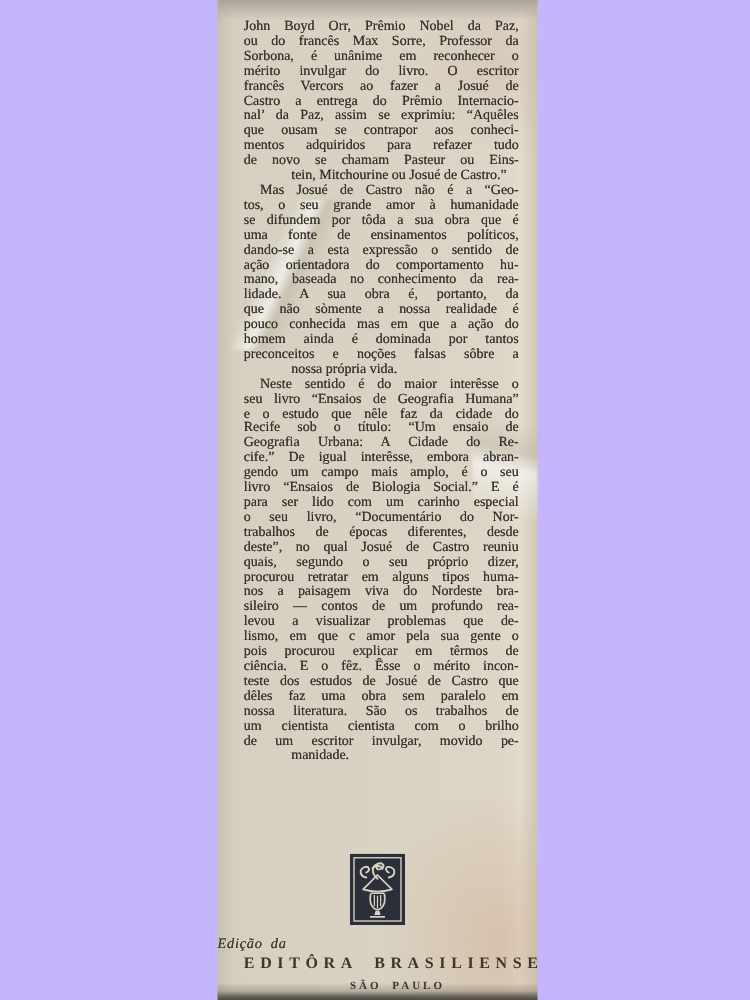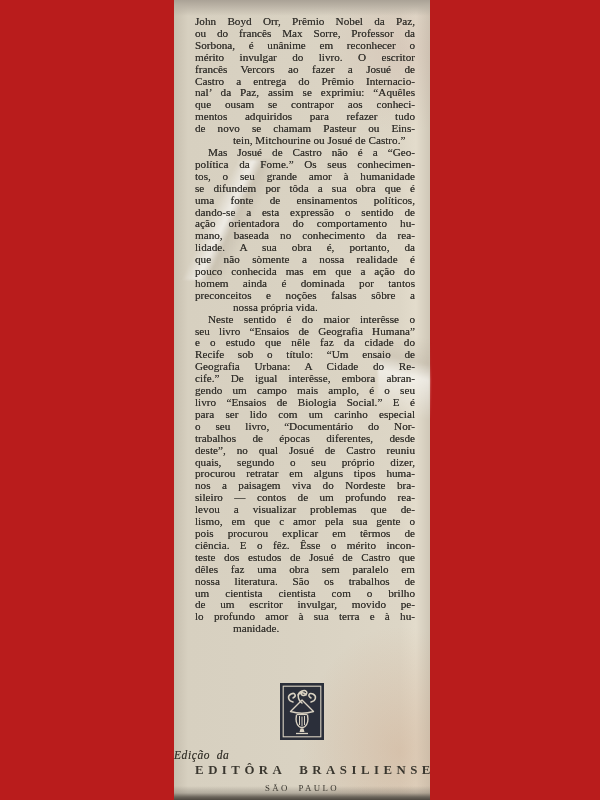--- a/index.html
+++ b/index.html
@@ -1,17 +1,17 @@
 <!DOCTYPE html>
 <html><head>
 <meta charset="utf-8">
 <style>
   html,body{margin:0;padding:0;background:#ffffff;}
   .canvas{
-    position:relative;width:600px;height:800px;background:#b91c1c;
+    position:relative;width:600px;height:800px;background:#c4b5fd;
     overflow:hidden;font-family:"Liberation Serif","DejaVu Serif",serif;
   }
   
   .flap{
     position:absolute;left:174px;top:0;width:256px;height:800px;
     background:
       
       linear-gradient(180deg, #aaa296 0px, #b8b0a3 5px, rgba(184,176,163,0) 16px),
       
       linear-gradient(0deg, #4e4941 0px, #6b655b 3px, rgba(107,101,91,.35) 7px, rgba(107,101,91,0) 14px),
@@ -52,22 +52,22 @@
     font-style:italic;font-size:11.5px;color:#3a372f;letter-spacing:.6px;
     word-spacing:3px;text-shadow:0 0 .5px rgba(58,55,47,.8);
   }
   .publisher{
     position:absolute;left:0;top:763px;width:100%;text-align:center;
     font-size:12.8px;font-weight:700;color:#3a372f;letter-spacing:4.5px;
     word-spacing:6px;
     margin-left:13px;
   }
   .city{
-    position:absolute;left:0;top:783px;width:100%;text-align:center;
-    font-size:8.8px;font-weight:400;color:#3a372f;letter-spacing:2.4px;
+    position:absolute;left:16px;top:783px;width:100%;text-align:center;
+    font-size:8.8px;font-weight:700;color:#3a372f;letter-spacing:2.4px;
     word-spacing:4px;
   }
 </style>
 </head>
 <body>
 
 <div class="canvas">
   <div class="flap">
     <div class="crease c1"></div>
     <div class="crease c2"></div>
@@ -81,21 +81,20 @@
           <div class="jline">francês Vercors ao fazer a Josué de</div>
           <div class="jline">Castro a entrega do Prêmio Internacio-</div>
           <div class="jline">nal’ da Paz, assim se exprimiu: “Aquêles</div>
           <div class="jline">que ousam se contrapor aos conheci-</div>
           <div class="jline">mentos adquiridos para refazer tudo</div>
           <div class="jline">de novo se chamam Pasteur ou Eins-</div>
           <div class="jline last">tein, Mitchourine ou Josué de Castro.”</div>
         </div>
         <div class="para indent">
           <div class="jline">Mas Josué de Castro não é a “Geo-</div>
-          <div class="jline">política da Fome.”  Os seus conhecimen-</div>
           <div class="jline">tos, o seu grande amor à humanidade</div>
           <div class="jline">se difundem por tôda a sua obra que é</div>
           <div class="jline">uma fonte de ensinamentos políticos,</div>
           <div class="jline">dando-se a esta expressão o sentido de</div>
           <div class="jline">ação orientadora do comportamento hu-</div>
           <div class="jline">mano, baseada no conhecimento da rea-</div>
           <div class="jline">lidade.  A sua obra é, portanto, da</div>
           <div class="jline">que não sòmente a nossa realidade é</div>
           <div class="jline">pouco conhecida mas em que a ação do</div>
           <div class="jline">homem ainda é dominada por tantos</div>
@@ -121,21 +120,20 @@
           <div class="jline">sileiro — contos de um profundo rea-</div>
           <div class="jline">levou a visualizar problemas que de-</div>
           <div class="jline">lismo, em que c amor pela sua gente o</div>
           <div class="jline">pois procurou explicar em têrmos de</div>
           <div class="jline">ciência. E o fêz.  Êsse o mérito incon-</div>
           <div class="jline">teste dos estudos de Josué de Castro que</div>
           <div class="jline">dêles faz uma obra sem paralelo em</div>
           <div class="jline">nossa literatura.  São os trabalhos de</div>
           <div class="jline">um cientista cientista com o brilho</div>
           <div class="jline">de um escritor invulgar, movido pe-</div>
-          <div class="jline">lo profundo amor à sua terra e à hu-</div>
           <div class="jline last">manidade.</div>
         </div>
       </div>
 
     <svg class="logo" viewBox="0 0 44 57" xmlns="http://www.w3.org/2000/svg">
       <rect x="0" y="0" width="44" height="57" fill="#2b2f3a"></rect>
       <rect x="3.2" y="3.2" width="37.6" height="50.6" fill="none" stroke="#d9d2c2" stroke-width="1.1"></rect>
 
       <g fill="none" stroke="#d9d2c2" stroke-width="1.5" stroke-linecap="round">
         <path d="M13 19 C8 18, 7 13, 11 11 C15 9, 17 13, 13 15"></path>

